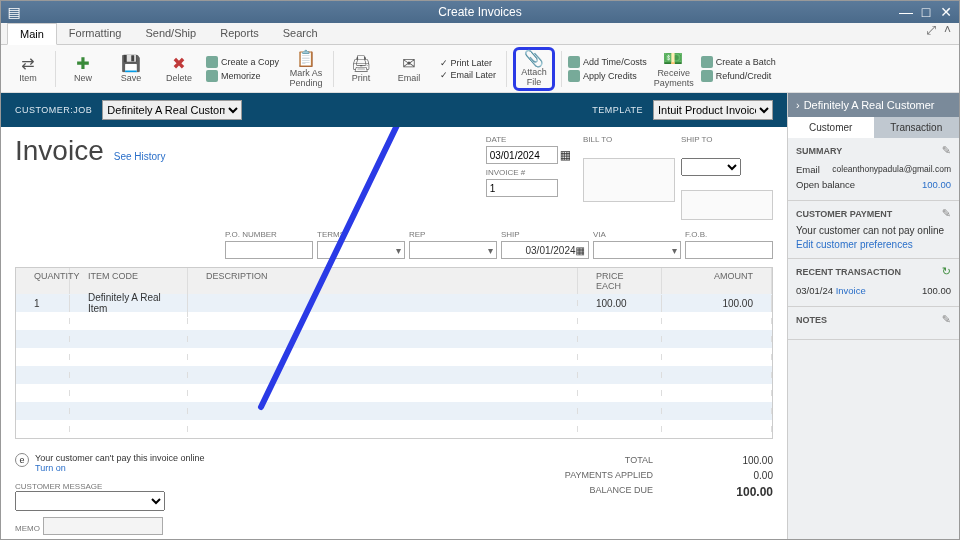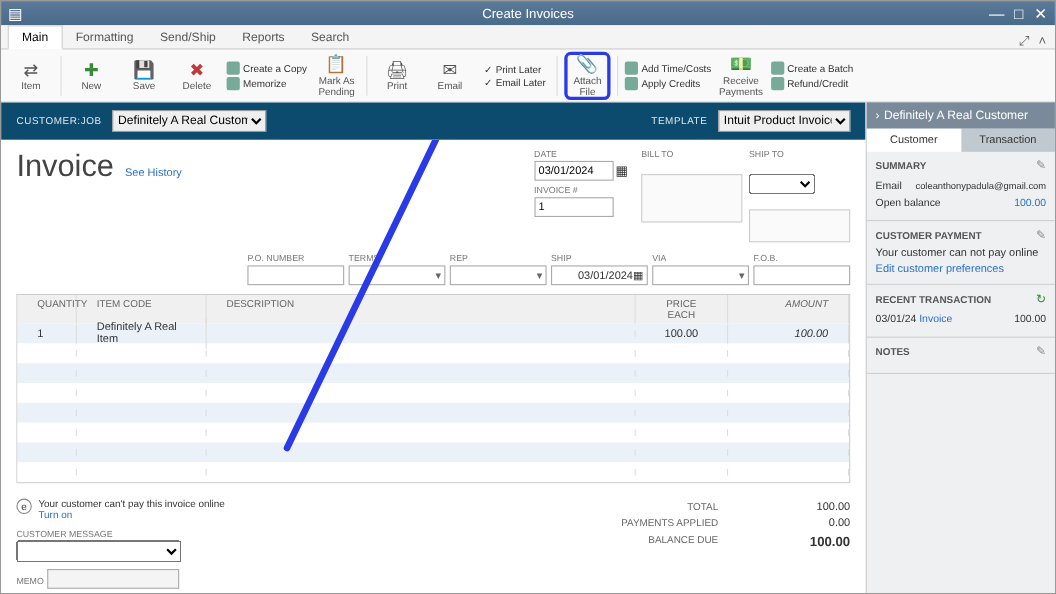--- a/index.html
+++ b/index.html
@@ -2,21 +2,21 @@
 <html><head>
 <meta charset="utf-8">
 <style>
 * { box-sizing: border-box; margin: 0; padding: 0; font-family: Arial, sans-serif; }
 body { background: #fff; font-size: 11px; color: #333; }
 .window { width: 960px; height: 540px; position: relative; background: #fff; border: 1px solid #999; }
 .titlebar { height: 22px; background: linear-gradient(#5b7a9a, #4a6a8a); color: #fff; display: flex; align-items: center; justify-content: center; position: relative; font-size: 12px; }
 .titlebar .left-icons { position: absolute; left: 6px; display: flex; gap: 6px; }
 .titlebar .right-icons { position: absolute; right: 6px; display: flex; gap: 6px; }
 .titlebar .tb-icon { width: 14px; height: 14px; display: flex; align-items: center; justify-content: center; font-size: 14px; cursor: pointer; }
-.tabsrow { height: 22px; display: flex; align-items: flex-end; background: #f4f4f4; border-bottom: 1px solid #ccc; padding: 0 6px; position: relative; }
+.tabsrow { height: 22px; display: flex; align-items: flex-start; background: #f4f4f4; border-bottom: 1px solid #ccc; padding: 0 6px; position: relative; }
 .tabsrow .tab { padding: 4px 12px; cursor: pointer; color: #555; }
 .tabsrow .tab.active { background: #fff; border: 1px solid #ccc; border-bottom: 1px solid #fff; margin-bottom: -1px; color: #000; }
 .tabsrow .row-right { position: absolute; right: 8px; display: flex; gap: 8px; color: #666; font-size: 12px; }
 .toolbar { height: 48px; background: #f9f9f9; border-bottom: 1px solid #ddd; display: flex; align-items: center; padding: 0 6px; gap: 6px; }
 .toolbtn { display: flex; flex-direction: column; align-items: center; justify-content: center; width: 42px; height: 44px; cursor: pointer; font-size: 9px; color: #555; border-radius: 3px; }
 .toolbtn .ticon { font-size: 16px; height: 20px; display: flex; align-items: center; }
 .toolbtn .tlabel { text-align: center; line-height: 1.1; }
 .toolsep { width: 1px; height: 36px; background: #ddd; }
 .toolcheck { display: flex; flex-direction: column; gap: 2px; font-size: 9px; padding: 0 4px; }
 .toolcheck div { display: flex; align-items: center; gap: 3px; }
@@ -49,22 +49,22 @@
 .grid { margin-top: 8px; border: 1px solid #ccc; }
 .grid-head { display: flex; background: #f0f0f0; font-size: 9px; color: #666; text-transform: uppercase; }
 .grid-head div, .grid-row div.c { padding: 3px 18px; border-right: 1px solid #ddd; }
 .grid-body { }
 .grid-row { display: flex; font-size: 10px; height: 18px; align-items: center; }
 .grid-row:nth-child(odd) { background: #eaf1f8; }
 .grid-row:nth-child(even) { background: #fff; }
 .c-qty { width: 54px; }
 .c-item { width: 118px; }
 .c-desc { flex: 1; }
-.c-pe { width: 84px; text-align: center; }
-.c-amt { width: 110px; text-align: right; font-style: italic; }
+.c-pe { width: 84px; text-align: left; }
+.c-amt { width: 110px; text-align: right; }
 .foot-area { margin-top: 14px; display: flex; justify-content: space-between; align-items: flex-start; }
 .foot-left { display: flex; flex-direction: column; gap: 6px; }
 .pay-online { display: flex; gap: 6px; align-items: flex-start; font-size: 9px; }
 .pay-online .poicon { width: 14px; height: 14px; border: 1.5px solid #888; border-radius: 50%; display: flex; align-items: center; justify-content: center; font-size: 9px; }
 .pay-online a { color: #2a6fc9; text-decoration: none; }
 .cust-msg label, .memo label { font-size: 8px; color: #777; text-transform: uppercase; }
 .cust-msg select { width: 150px; height: 20px; }
 .memo input { width: 120px; height: 18px; border: 1px solid #aaa; background: #f4f4f4; }
 .totals { font-size: 10px; }
 .totals .trow { display: flex; justify-content: flex-end; gap: 40px; padding: 2px 0; }

